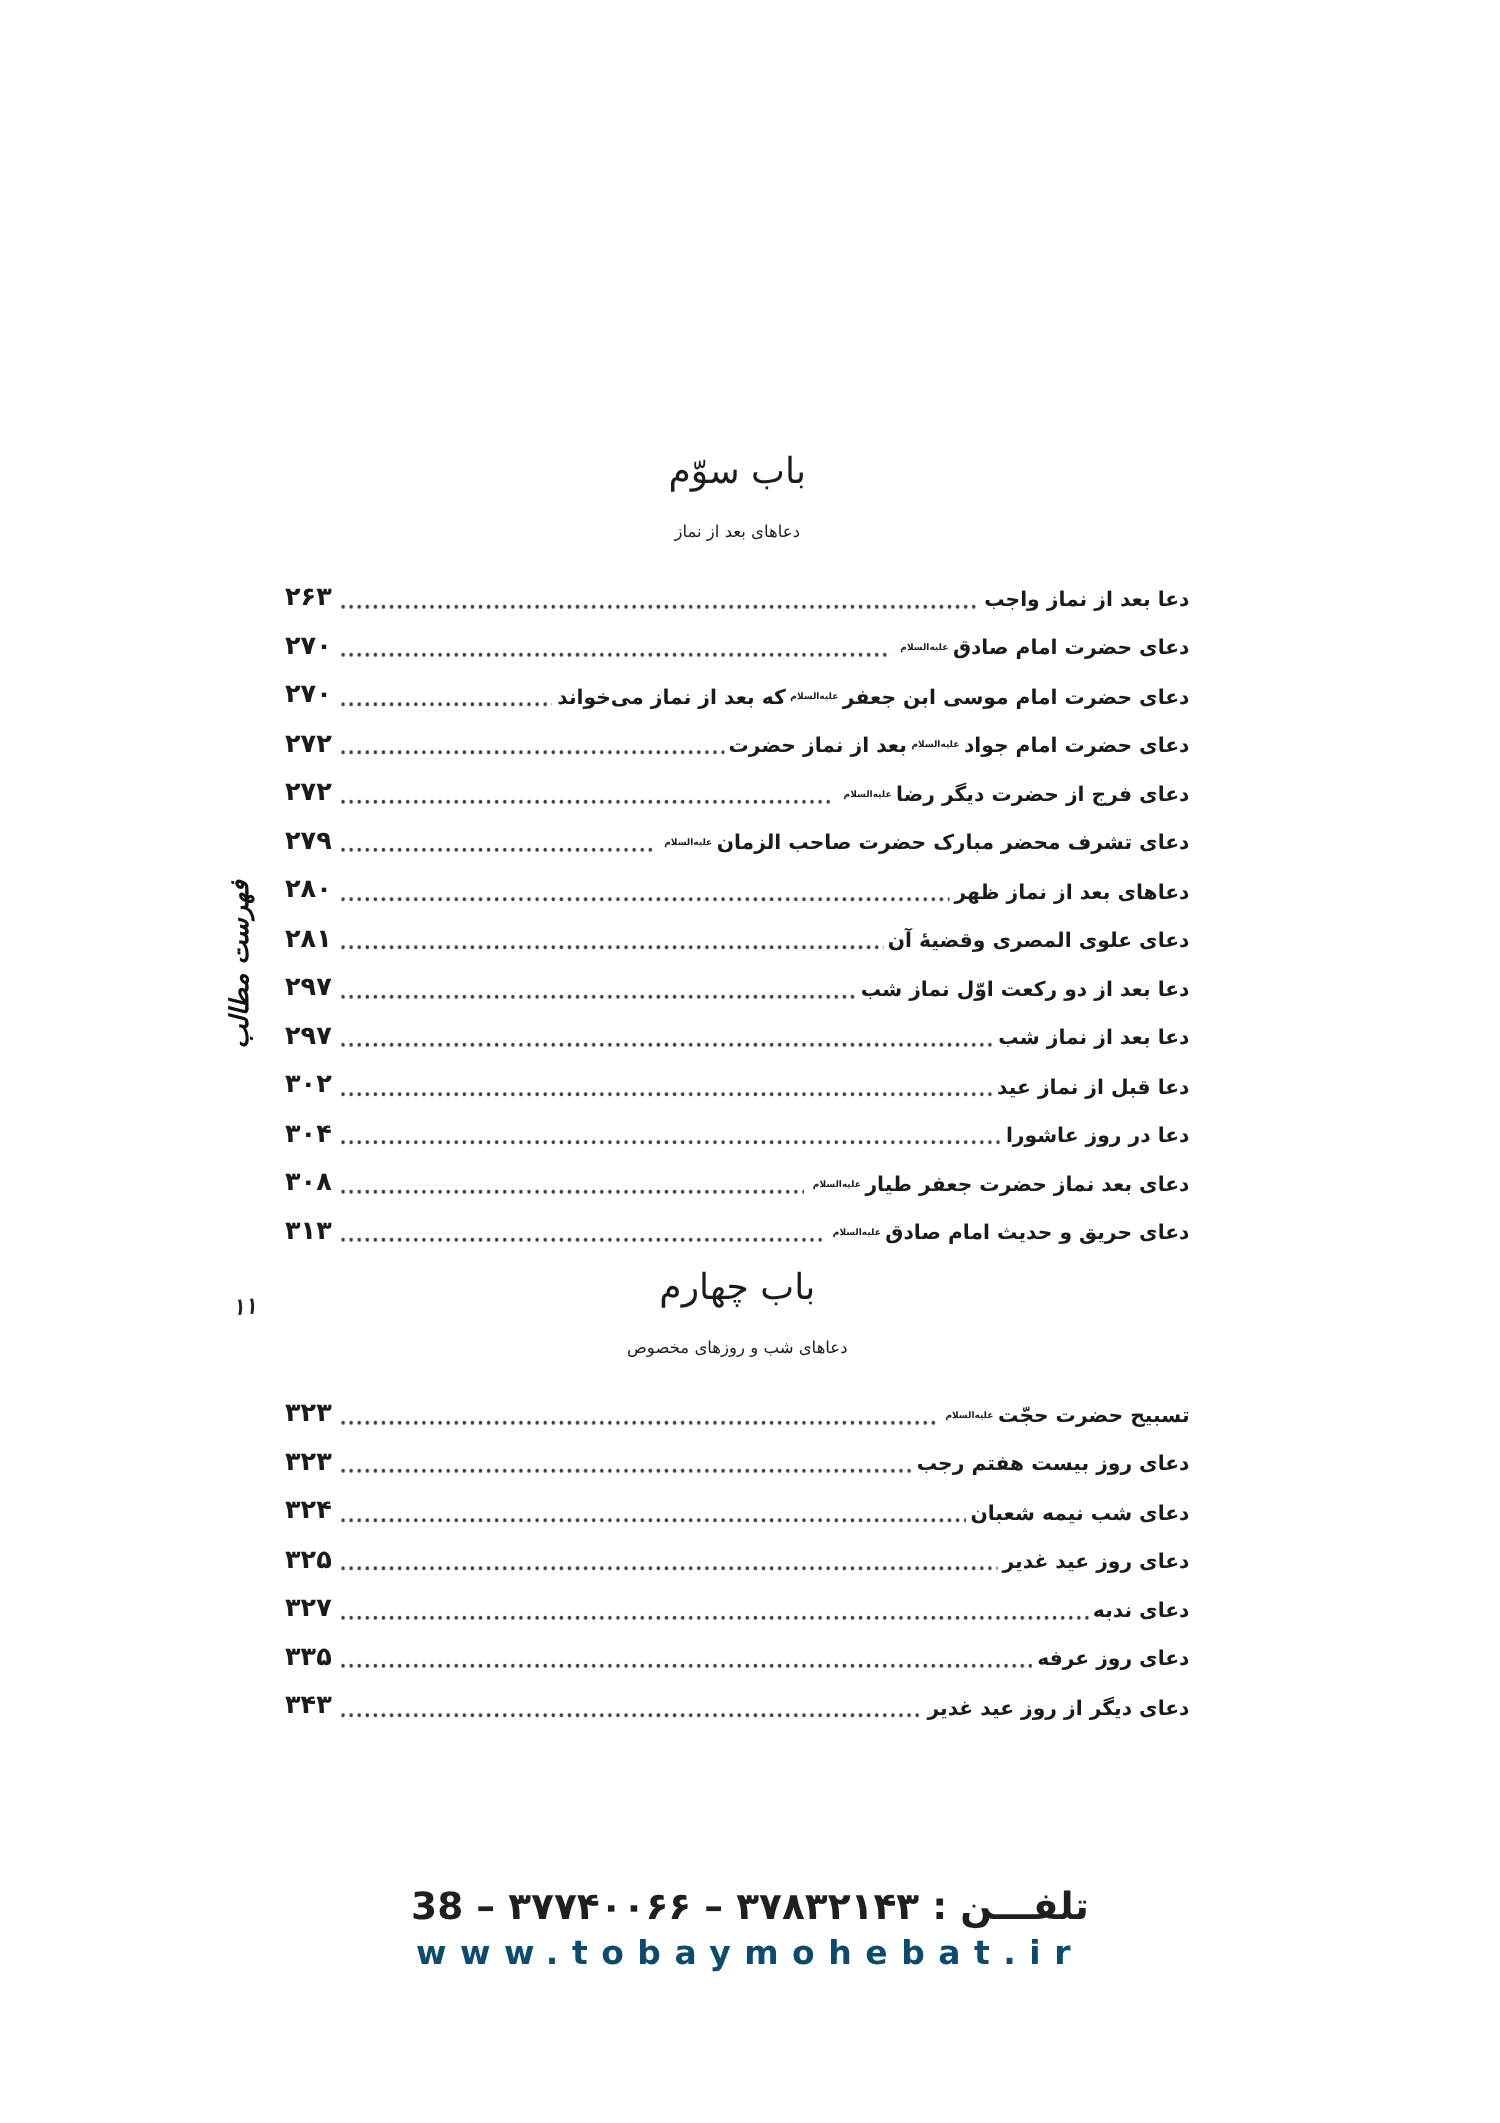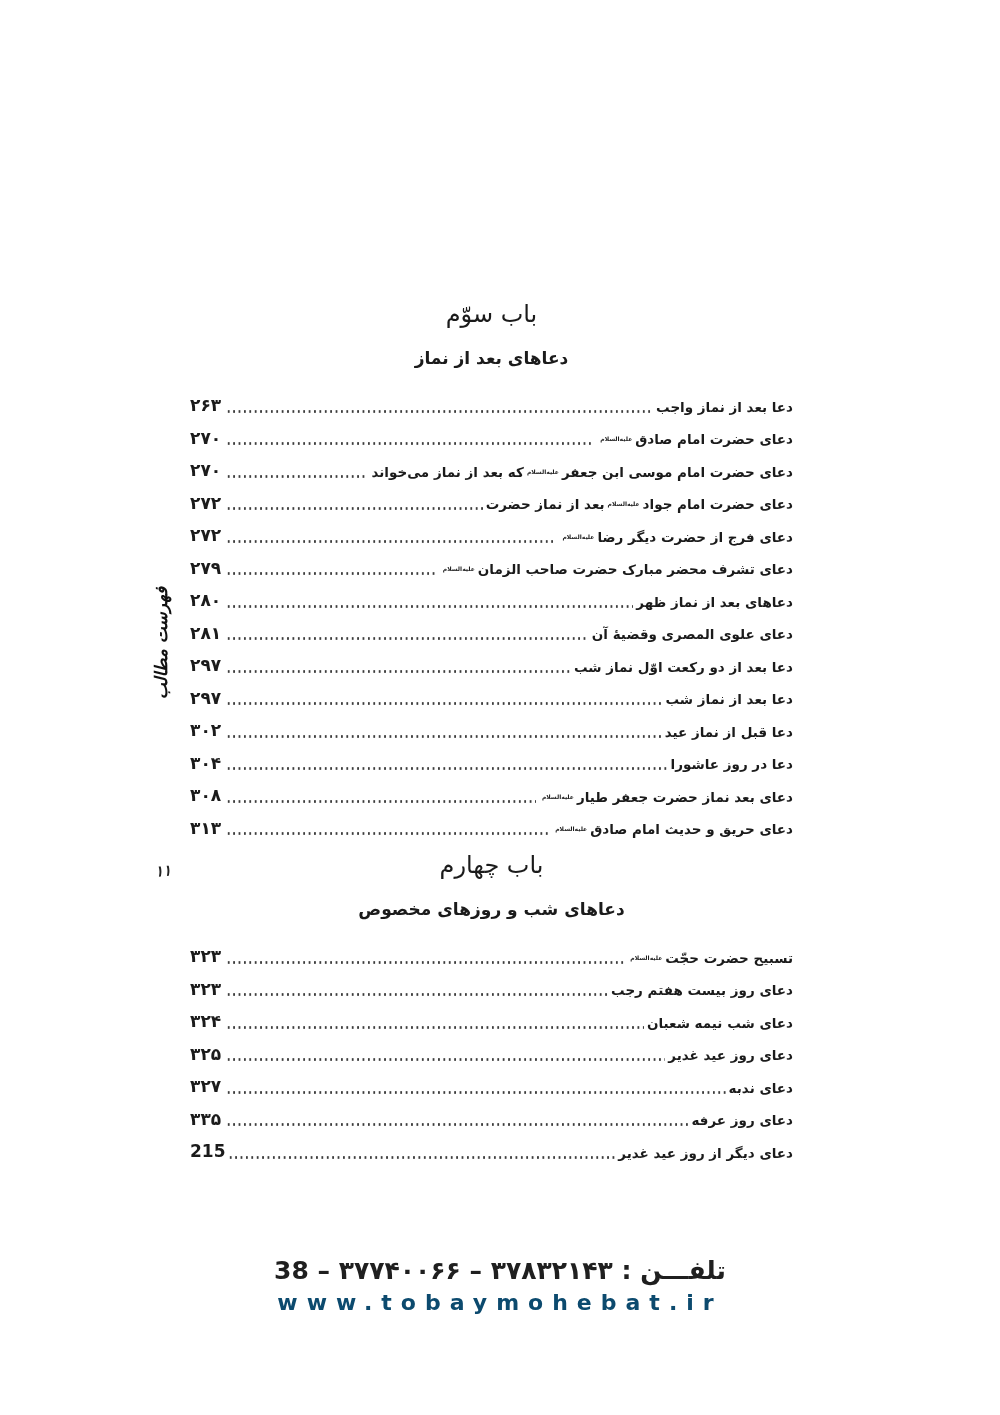--- a/index.html
+++ b/index.html
@@ -22,22 +22,22 @@
     width: 603px;
   }
   .section-title {
     font-size: 24px;
     font-weight: normal;
     text-align: center;
     margin: 0;
     direction: rtl;
   }
   .section-subtitle {
-    font-size: 17px;
-    font-weight: bold;
+    font-size: 11px;
+    font-weight: normal;
     text-align: center;
     margin: 20px 0 16px;
     direction: rtl;
   }
   .toc-section.second {
     margin-top: 12px;
   }
   .entries { }
   .toc-row {
     display: flex;
@@ -269,21 +269,21 @@
 
   <div class="toc-row">
     <span class="entry-text"><span class="pre">دعای روز عرفه</span></span>
     <span class="dots"></span>
     <span class="page-ref">۳۳۵</span>
   </div>
 
   <div class="toc-row">
     <span class="entry-text"><span class="pre">دعای دیگر از روز عید غدیر</span></span>
     <span class="dots"></span>
-    <span class="page-ref">215</span>
+    <span class="page-ref">۳۴۳</span>
   </div>
 </div>
   </section>
 </div>
 </main>
 
 <footer class="footer">
   <div class="phone-line">
     <span class="phone-label">تلفـــن :</span>
     <span class="phone-numbers">۳۷۸۳۲۱۴۳ – ۳۷۷۴۰۰۶۶ – 38</span>

